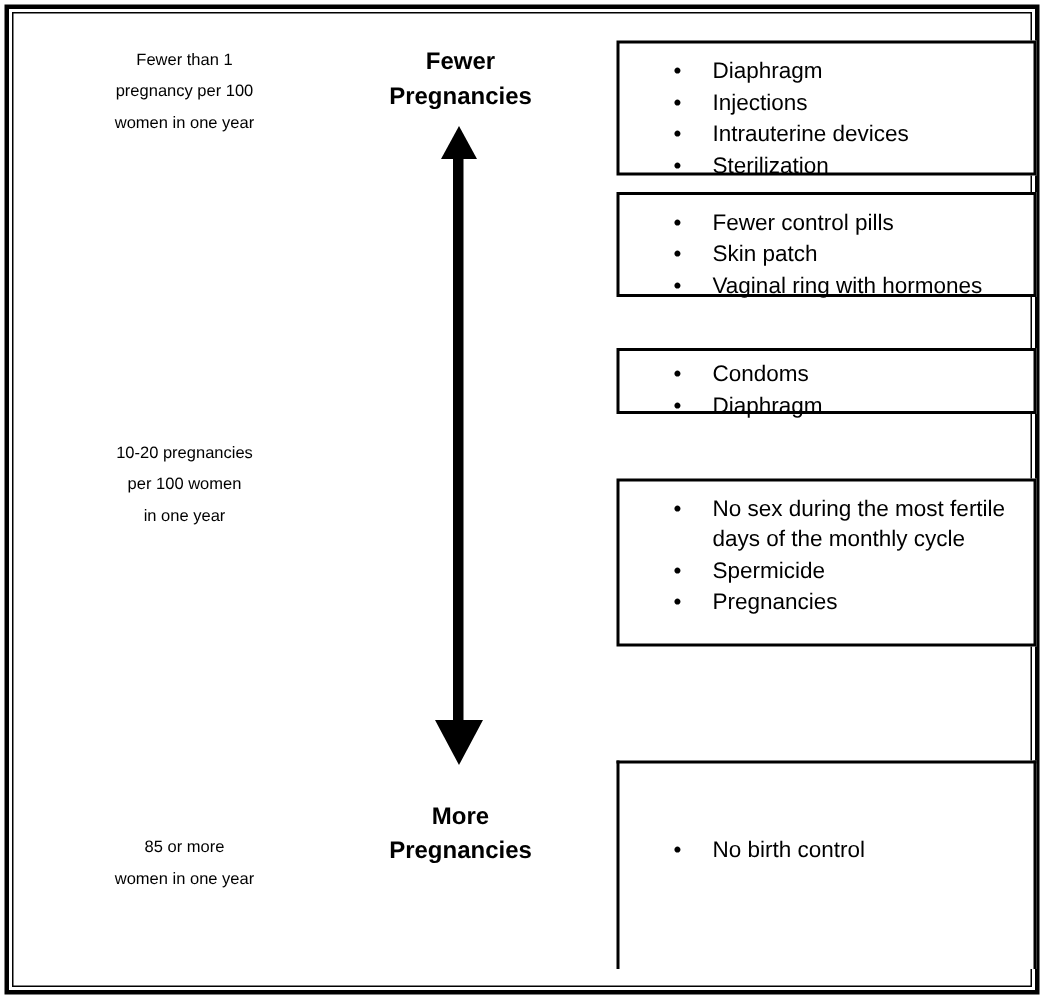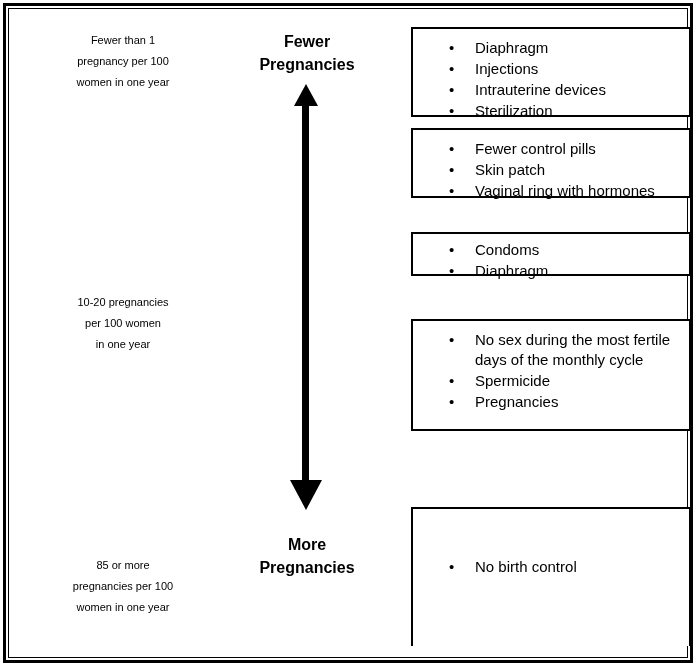--- a/index.html
+++ b/index.html
@@ -160,21 +160,20 @@
   </div>
 
   <div class="rate-label" id="rate-label-1">
     <div>10-20 pregnancies</div>
     <div>per 100 women</div>
     <div>in one year</div>
   </div>
 
   <div class="rate-label" id="rate-label-2">
     <div>85 or more</div>
-    <div>pregnancies per 100</div>
     <div>women in one year</div>
   </div>
 
   <div class="axis-heading" id="axis-heading-top">
     <div>Fewer</div>
     <div>Pregnancies</div>
   </div>
 
   <div class="arrow-wrap">
     <div class="arrow-head-up"></div>

